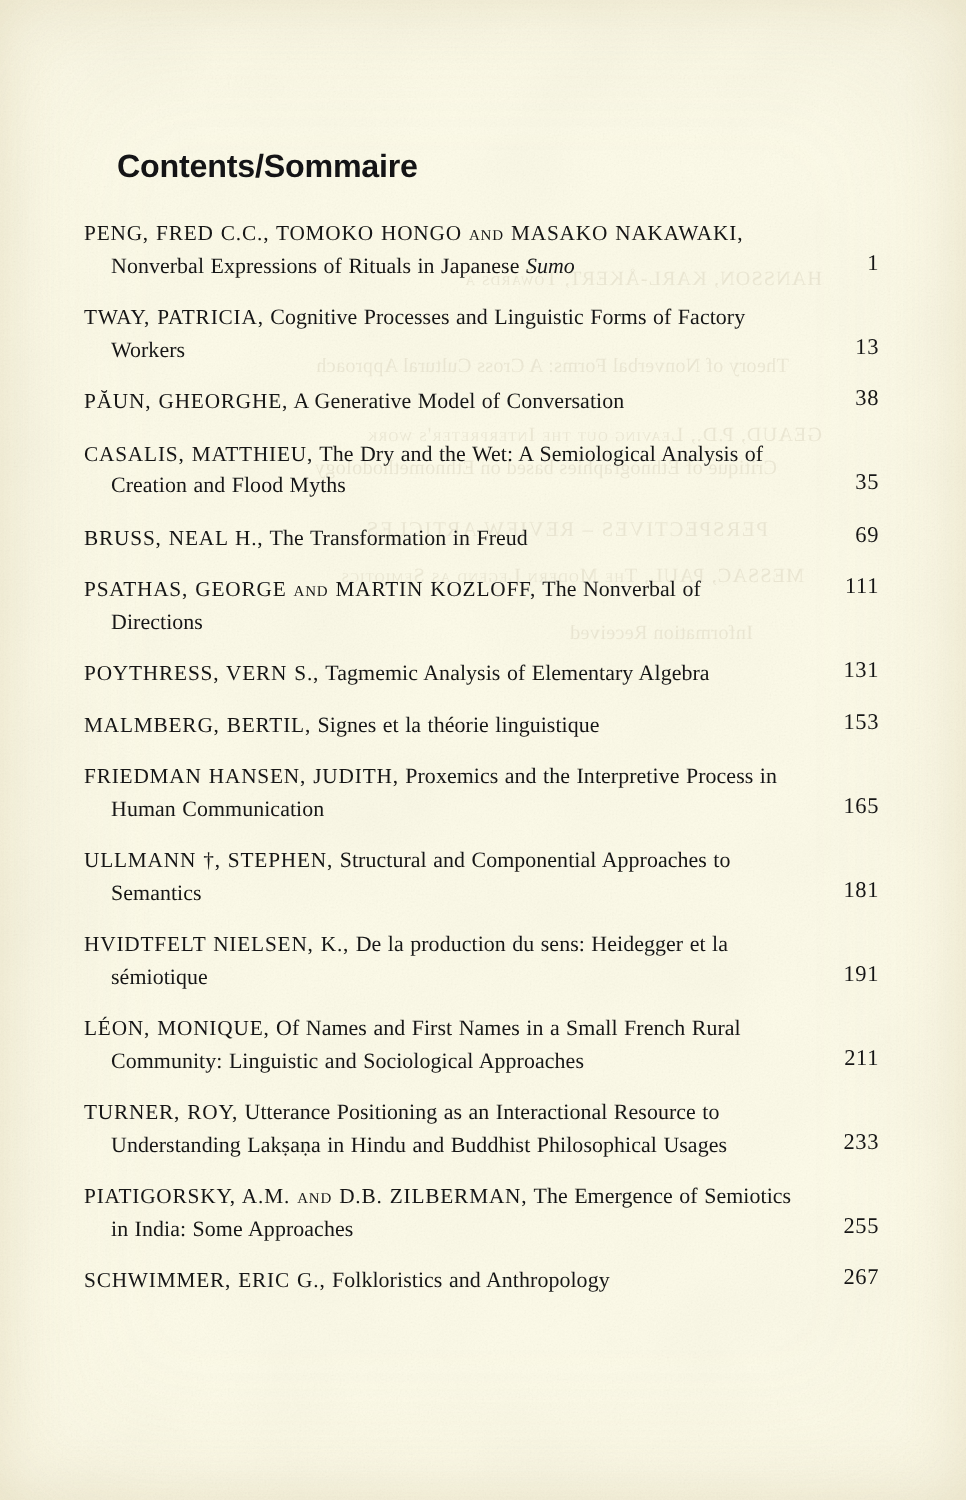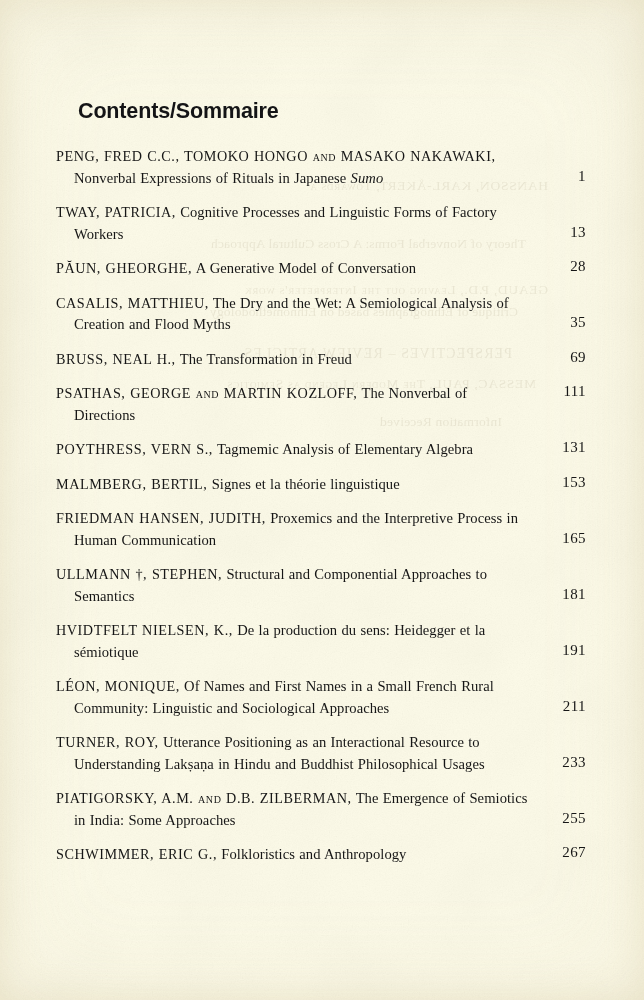--- a/index.html
+++ b/index.html
@@ -175,21 +175,21 @@
       <div class="entry">
         <div class="entry-body"><span class="author">PENG, FRED C.C., TOMOKO HONGO and MASAKO NAKAWAKI,</span><span class="title-txt"> Nonverbal Expressions of Rituals in Japanese </span><span class="ital">Sumo</span></div>
         <div class="pg" style="top: 21.5px;">1</div>
       </div>
       <div class="entry">
         <div class="entry-body"><span class="author">TWAY, PATRICIA,</span><span class="title-txt"> Cognitive Processes and Linguistic Forms of Factory Workers</span></div>
         <div class="pg" style="top: 21.5px;">13</div>
       </div>
       <div class="entry">
         <div class="entry-body"><span class="author">PĂUN, GHEORGHE,</span><span class="title-txt"> A Generative Model of Conversation</span></div>
-        <div class="pg" style="top: 0px;">28</div>
+        <div class="pg" style="top: 0px;">38</div>
       </div>
       <div class="entry">
         <div class="entry-body"><span class="author">CASALIS, MATTHIEU,</span><span class="title-txt"> The Dry and the Wet: A Semiological Analysis of Creation and Flood Myths</span></div>
         <div class="pg" style="top: 21.5px;">35</div>
       </div>
       <div class="entry">
         <div class="entry-body"><span class="author">BRUSS, NEAL H.,</span><span class="title-txt"> The Transformation in Freud</span></div>
         <div class="pg" style="top: 0px;">69</div>
       </div>
       <div class="entry">

